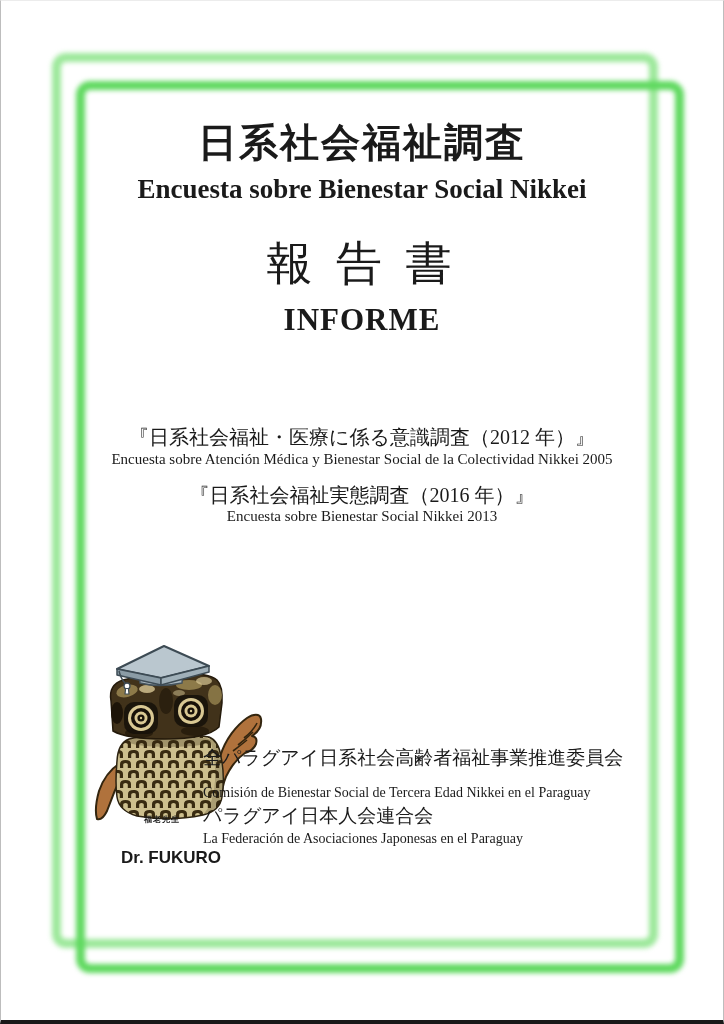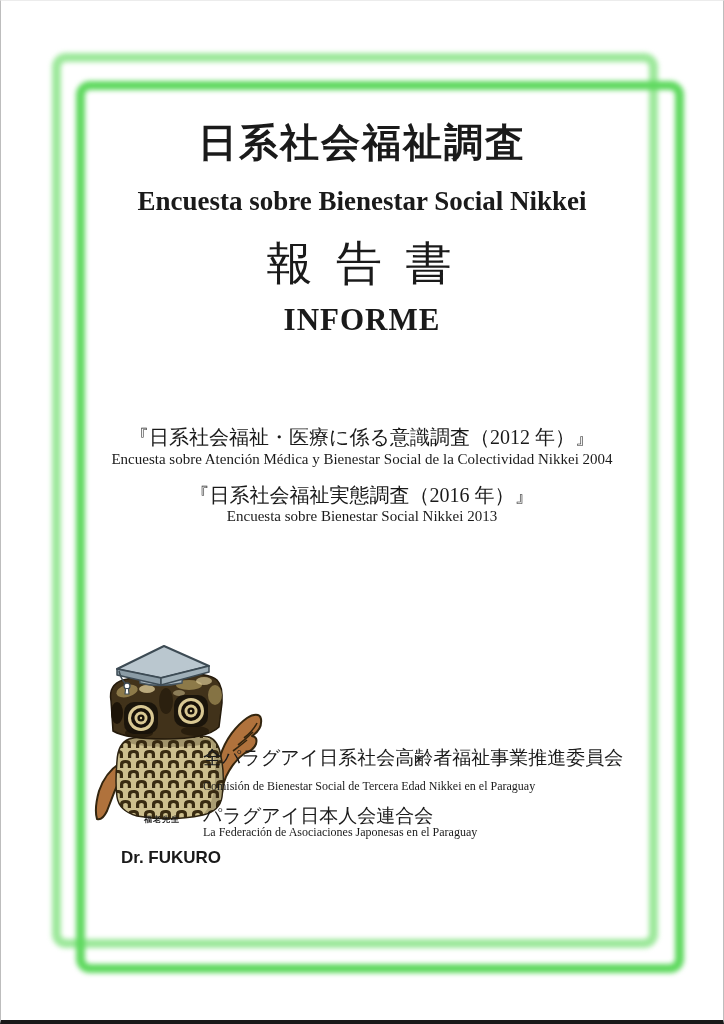--- a/index.html
+++ b/index.html
@@ -21,36 +21,36 @@
     border-radius: 14px;
     filter: blur(2.5px);
     pointer-events: none;
   }
   .frame-outer { left: 51px; top: 52px; width: 588px; height: 877px; border: 9px solid #9ce89a; }
   .frame-inner { left: 75px; top: 80px; width: 590px; height: 874px; border: 9px solid #5fd95f; }
 
   .abs { position: absolute; left: 0; width: 100%; text-align: center; margin: 0; }
 
   .title-jp   { top: 116px; font-size: 39px; line-height: 52px; font-weight: 700; letter-spacing: 2px; }
-  .title-es   { top: 170px; font-size: 27px; line-height: 36px; font-weight: 700; margin-top: 12px; }
+  .title-es   { top: 170px; font-size: 27px; line-height: 36px; font-weight: 700; }
   .report-jp  { top: 234px; font-size: 46px; line-height: 58px; font-weight: 400; letter-spacing: 6px; }
   .report-es  { top: 300px; font-size: 31px; line-height: 38px; font-weight: 700; letter-spacing: 1px; }
 
   .survey-jp  { font-size: 20px; line-height: 26px; font-weight: 400; }
   .survey-es  { font-size: 15px; line-height: 19px; font-weight: 400; }
   .s1-jp { top: 423px; }
   .s1-es { top: 449px; }
   .s2-jp { top: 481px; }
   .s2-es { top: 506px; }
   .org-jp {
     position: absolute; right: 0; width: 520px;
     font-family: "Liberation Sans", "DejaVu Sans", sans-serif;
     font-size: 19px; line-height: 24px; font-weight: 400;
   }
-  .org-es { position: absolute; right: 0; width: 520px; font-size: 12px; line-height: 18px; }
+  .org-es { position: absolute; right: 0; width: 520px; font-size: 14px; line-height: 18px; margin-top: 7px; }
   .o1-jp { top: 745px; }
   .o1-es { top: 776px; }
   .o2-jp { top: 803px; }
   .o2-es { top: 822px; }
 
   .mascot-svg { position: absolute; left: 86px; top: 638px; width: 180px; height: 185px; }
   .mascot-label {
     position: absolute; left: 80px; width: 180px; text-align: center;
     font-family: "Liberation Sans", "DejaVu Sans", sans-serif; font-weight: 700; margin: 0;
   }
@@ -65,21 +65,21 @@
 
   <div class="frame frame-outer" style="border-color: rgb(156, 232, 154);"></div>
   <div class="frame frame-inner" style="border-color: rgb(95, 217, 95);"></div>
 
   <h1 class="abs title-jp">日系社会福祉調査</h1>
   <div class="abs title-es">Encuesta sobre Bienestar Social Nikkei</div>
   <div class="abs report-es">INFORME</div>
   <div class="abs report-jp">報 告 書</div>
 
   <div class="abs survey-jp s1-jp">『日系社会福祉・医療に係る意識調査（2012 年）』</div>
-  <div class="abs survey-es s1-es">Encuesta sobre Atención Médica y Bienestar Social de la Colectividad Nikkei 2004</div>
+  <div class="abs survey-es s1-es">Encuesta sobre Atención Médica y Bienestar Social de la Colectividad Nikkei 2005</div>
   <div class="abs survey-jp s2-jp">『日系社会福祉実態調査（2016 年）』</div>
   <div class="abs survey-es s2-es">Encuesta sobre Bienestar Social Nikkei 2013</div>
 
   <svg class="mascot-svg" viewBox="0 0 180 185">
     <defs>
       <pattern id="fe" patternUnits="userSpaceOnUse" width="16" height="20">
         <rect width="16" height="20" fill="#cdbf8e"></rect>
         <path d="M1,9 L1,5 Q1,1 6.5,1 Q12,1 12,5 L12,9 L8.8,9 L8.8,5.6 Q8.8,4 6.5,4 Q4.2,4 4.2,5.6 L4.2,9 Z" fill="#392b11"></path>
         <path d="M9,19 L9,15 Q9,11 14.5,11 Q20,11 20,15 L20,19 L16.8,19 L16.8,15.6 Q16.8,14 14.5,14 Q12.2,14 12.2,15.6 L12.2,19 Z" fill="#392b11"></path>
         <path d="M-7,19 L-7,15 Q-7,11 -1.5,11 Q4,11 4,15 L4,19 L0.8,19 L0.8,15.6 Q0.8,14 -1.5,14 Q-3.8,14 -3.8,15.6 L-3.8,19 Z" fill="#392b11"></path>

